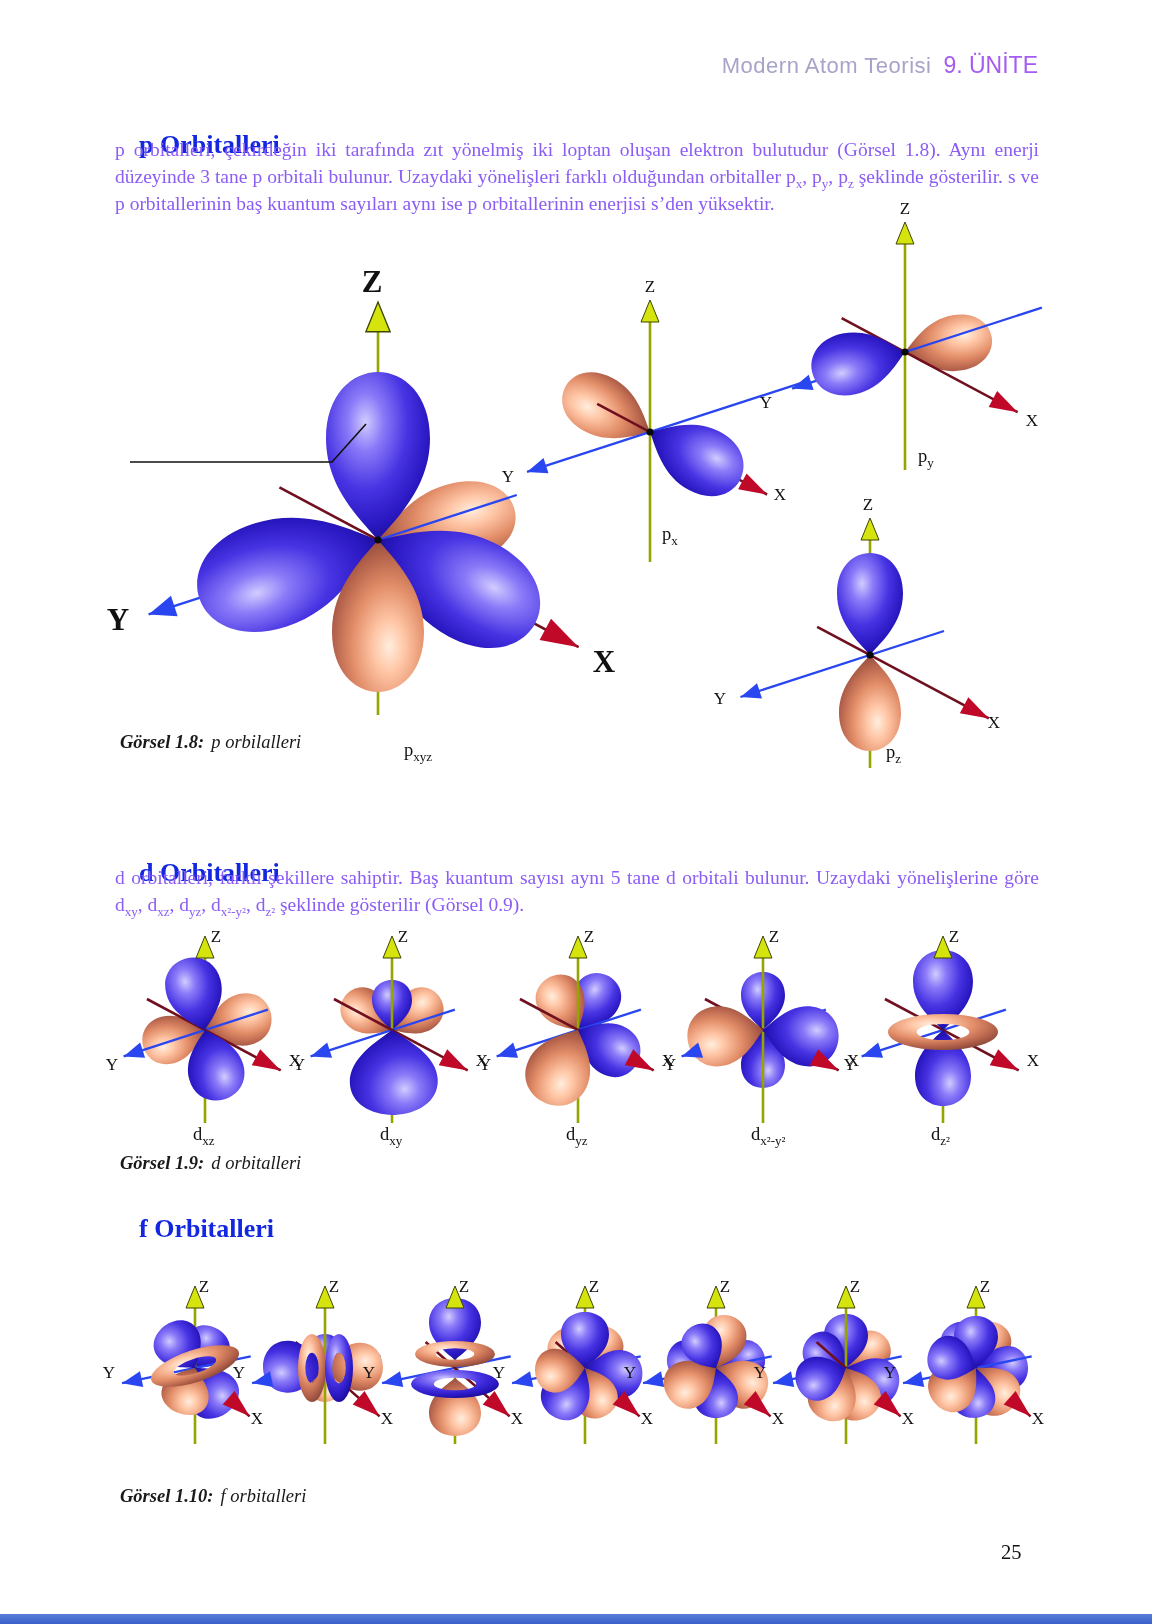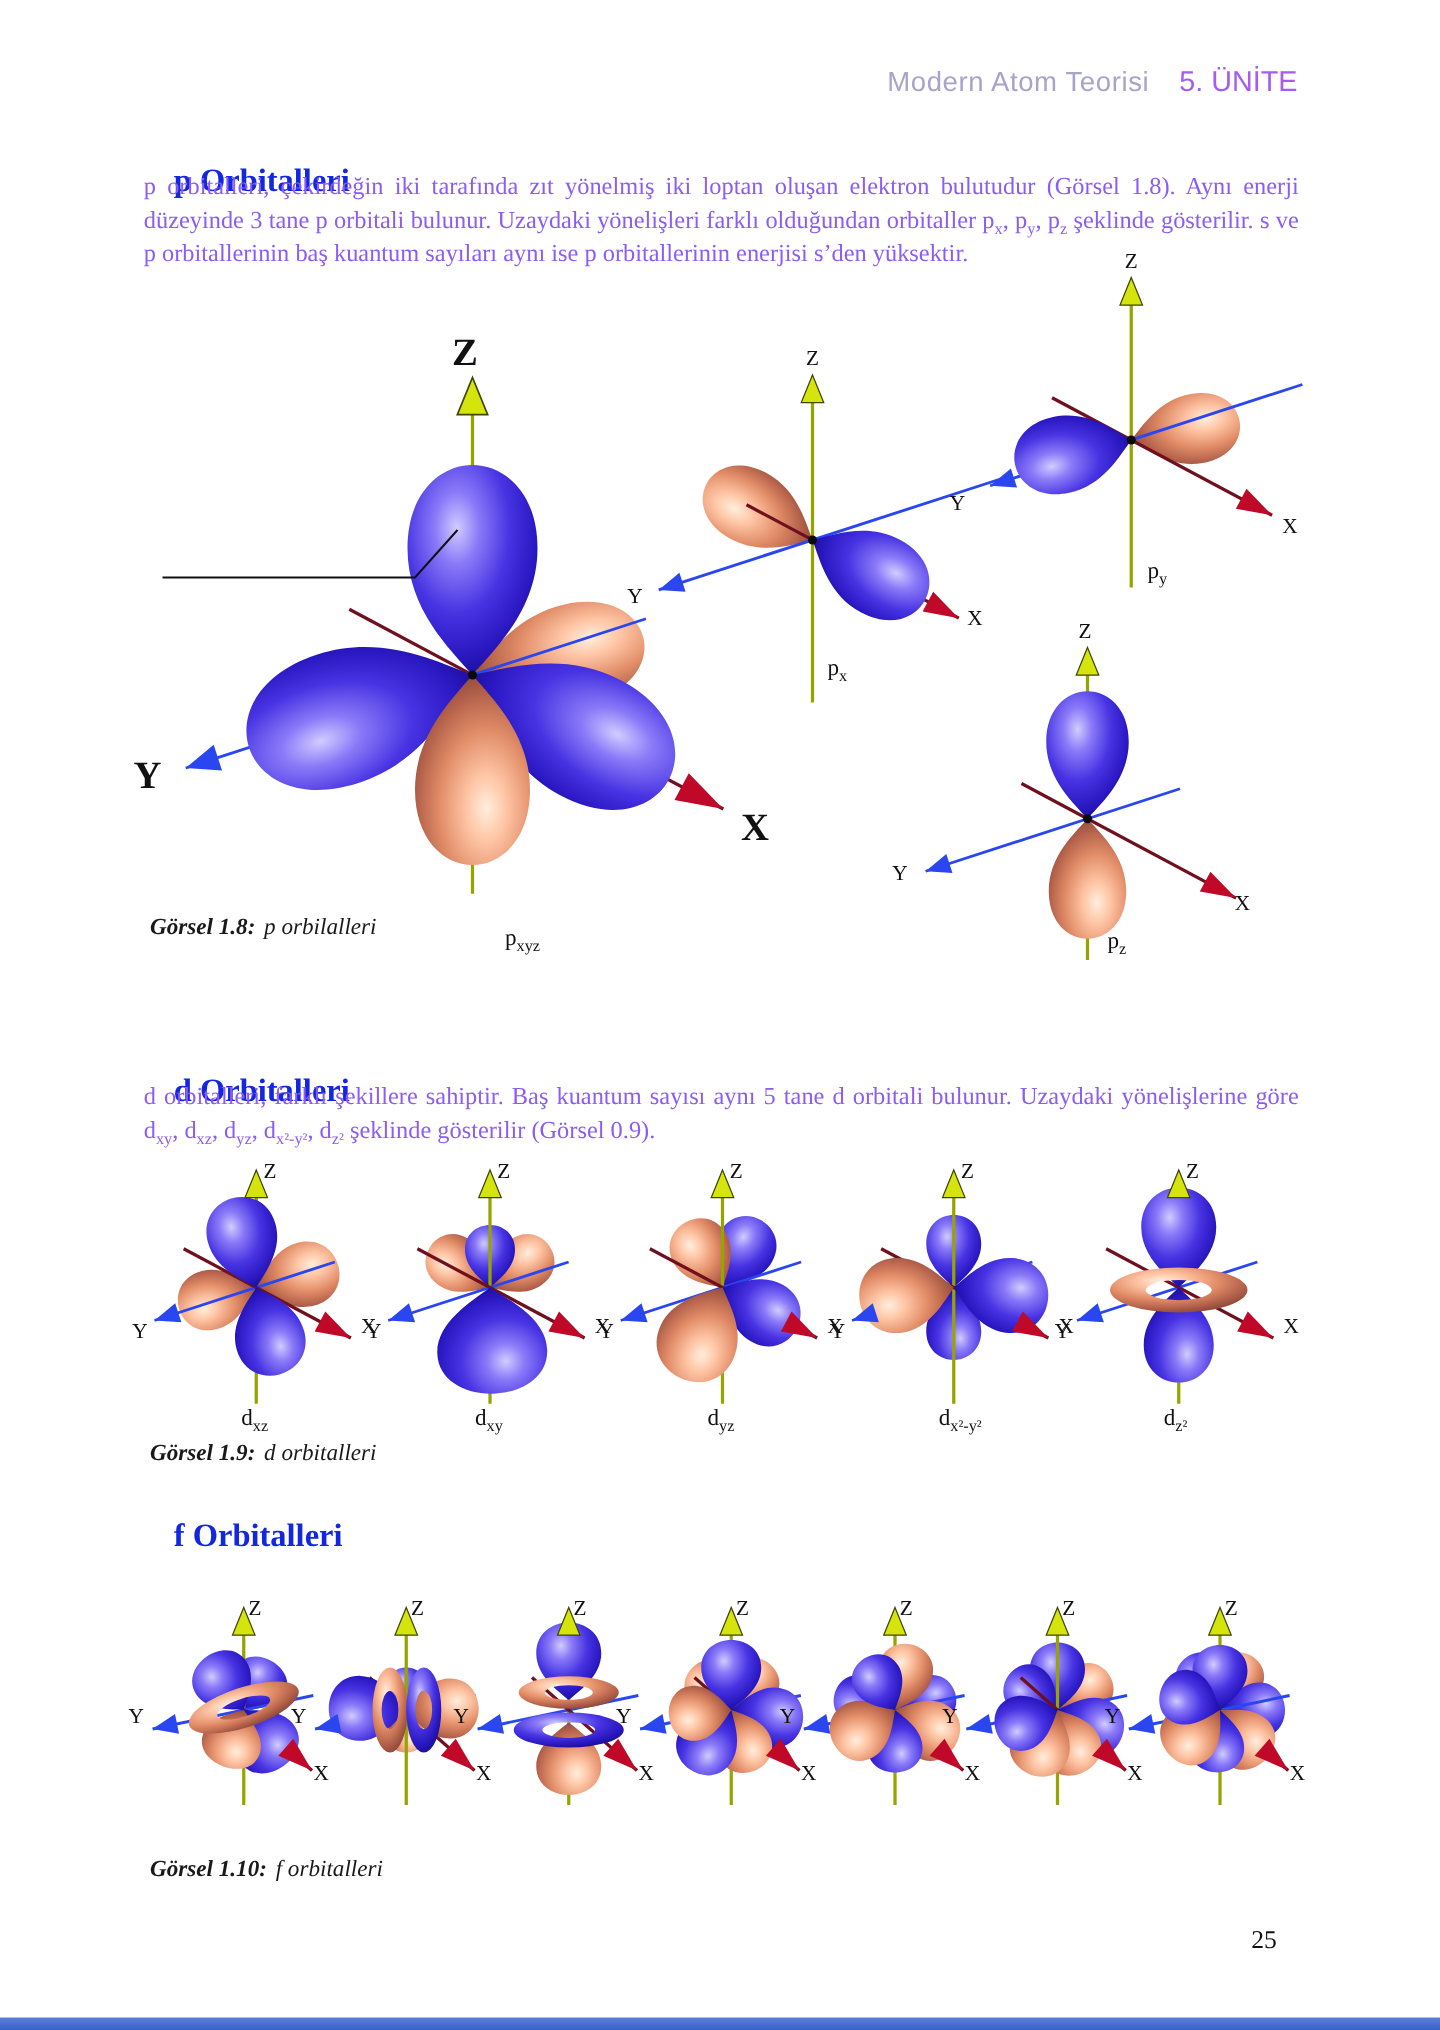--- a/index.html
+++ b/index.html
@@ -1,21 +1,21 @@
 <!DOCTYPE html>
 <html lang="tr" style="--heading_blue: #1327e0; --header_title: #a7a3c9; --header_unit: #a55cf0; --axis_z: #96a400; --axis_z_head: #d4e40c; --axis_y: #2946f0; --axis_x_shaft: #70101e; --axis_x_head: #c00828; --lobe_blue: #3a28d8; --lobe_salmon: #e09070; --footer_bar: #3a5fc8;"><head>
 <meta charset="utf-8">
 <style>
   html,body{margin:0;padding:0;background:#ffffff;}
   .page{
     position:relative;width:1152px;height:1624px;background:#ffffff;overflow:hidden;
     font-family:"Liberation Serif","DejaVu Serif",serif;color:#191919;
   }
   .hdr{
-    position:absolute;top:52px;right:114px;display:flex;align-items:baseline;gap:24px;
+    position:absolute;top:52px;right:114px;display:flex;align-items:baseline;gap:12px;
     font-family:"Liberation Sans","DejaVu Sans",sans-serif;
   }
   .hdr .t1{font-size:22px;color:var(--header_title);letter-spacing:.5px;}
   .hdr .t2{font-size:23px;color:var(--header_unit);font-weight:500;}
   .sec-head{
     position:absolute;left:115px;font-size:26px;font-weight:bold;color:var(--heading_blue);margin-left:24px;
   }
   .body-text{
     position:absolute;left:115px;width:924px;margin:0;font-size:19.5px;line-height:27px;
     text-align:justify;color:#8b5cf6;
@@ -38,21 +38,21 @@
     background:linear-gradient(#5a7fd8,var(--footer_bar));
   }
 </style>
 </head>
 <body>
 
 <div class="page">
 
   <div class="hdr">
     <span class="t1">Modern Atom Teorisi</span>
-    <span class="t2">5. ÜNİTE</span>
+    <span class="t2">9. ÜNİTE</span>
   </div>
 
   <h2 class="sec-head" style="top:108px;">p Orbitalleri</h2>
 
   <p class="body-text" style="top:136px;"><span>p orbitalleri, çekirdeğin iki tarafında zıt yönelmiş iki loptan oluşan elektron bulutudur (Görsel 1.8). Aynı enerji düzeyinde 3 tane p orbitali bulunur. Uzaydaki yönelişleri farklı olduğundan orbitaller p</span><sub>x</sub><span>, p</span><sub>y</sub><span>, p</span><sub>z</sub><span> şeklinde gösterilir. s ve p orbitallerinin baş kuantum sayıları aynı ise p orbitallerinin enerjisi s’den yüksektir.</span></p>
 
   <svg id="fig-p" class="fig" style="top:200px;" width="1152" height="585" viewBox="0 0 1152 585">
       <defs>
         <radialGradient id="gb" cx="38%" cy="30%" r="78%">
           <stop offset="0%" stop-color="#d2ccff"></stop>

